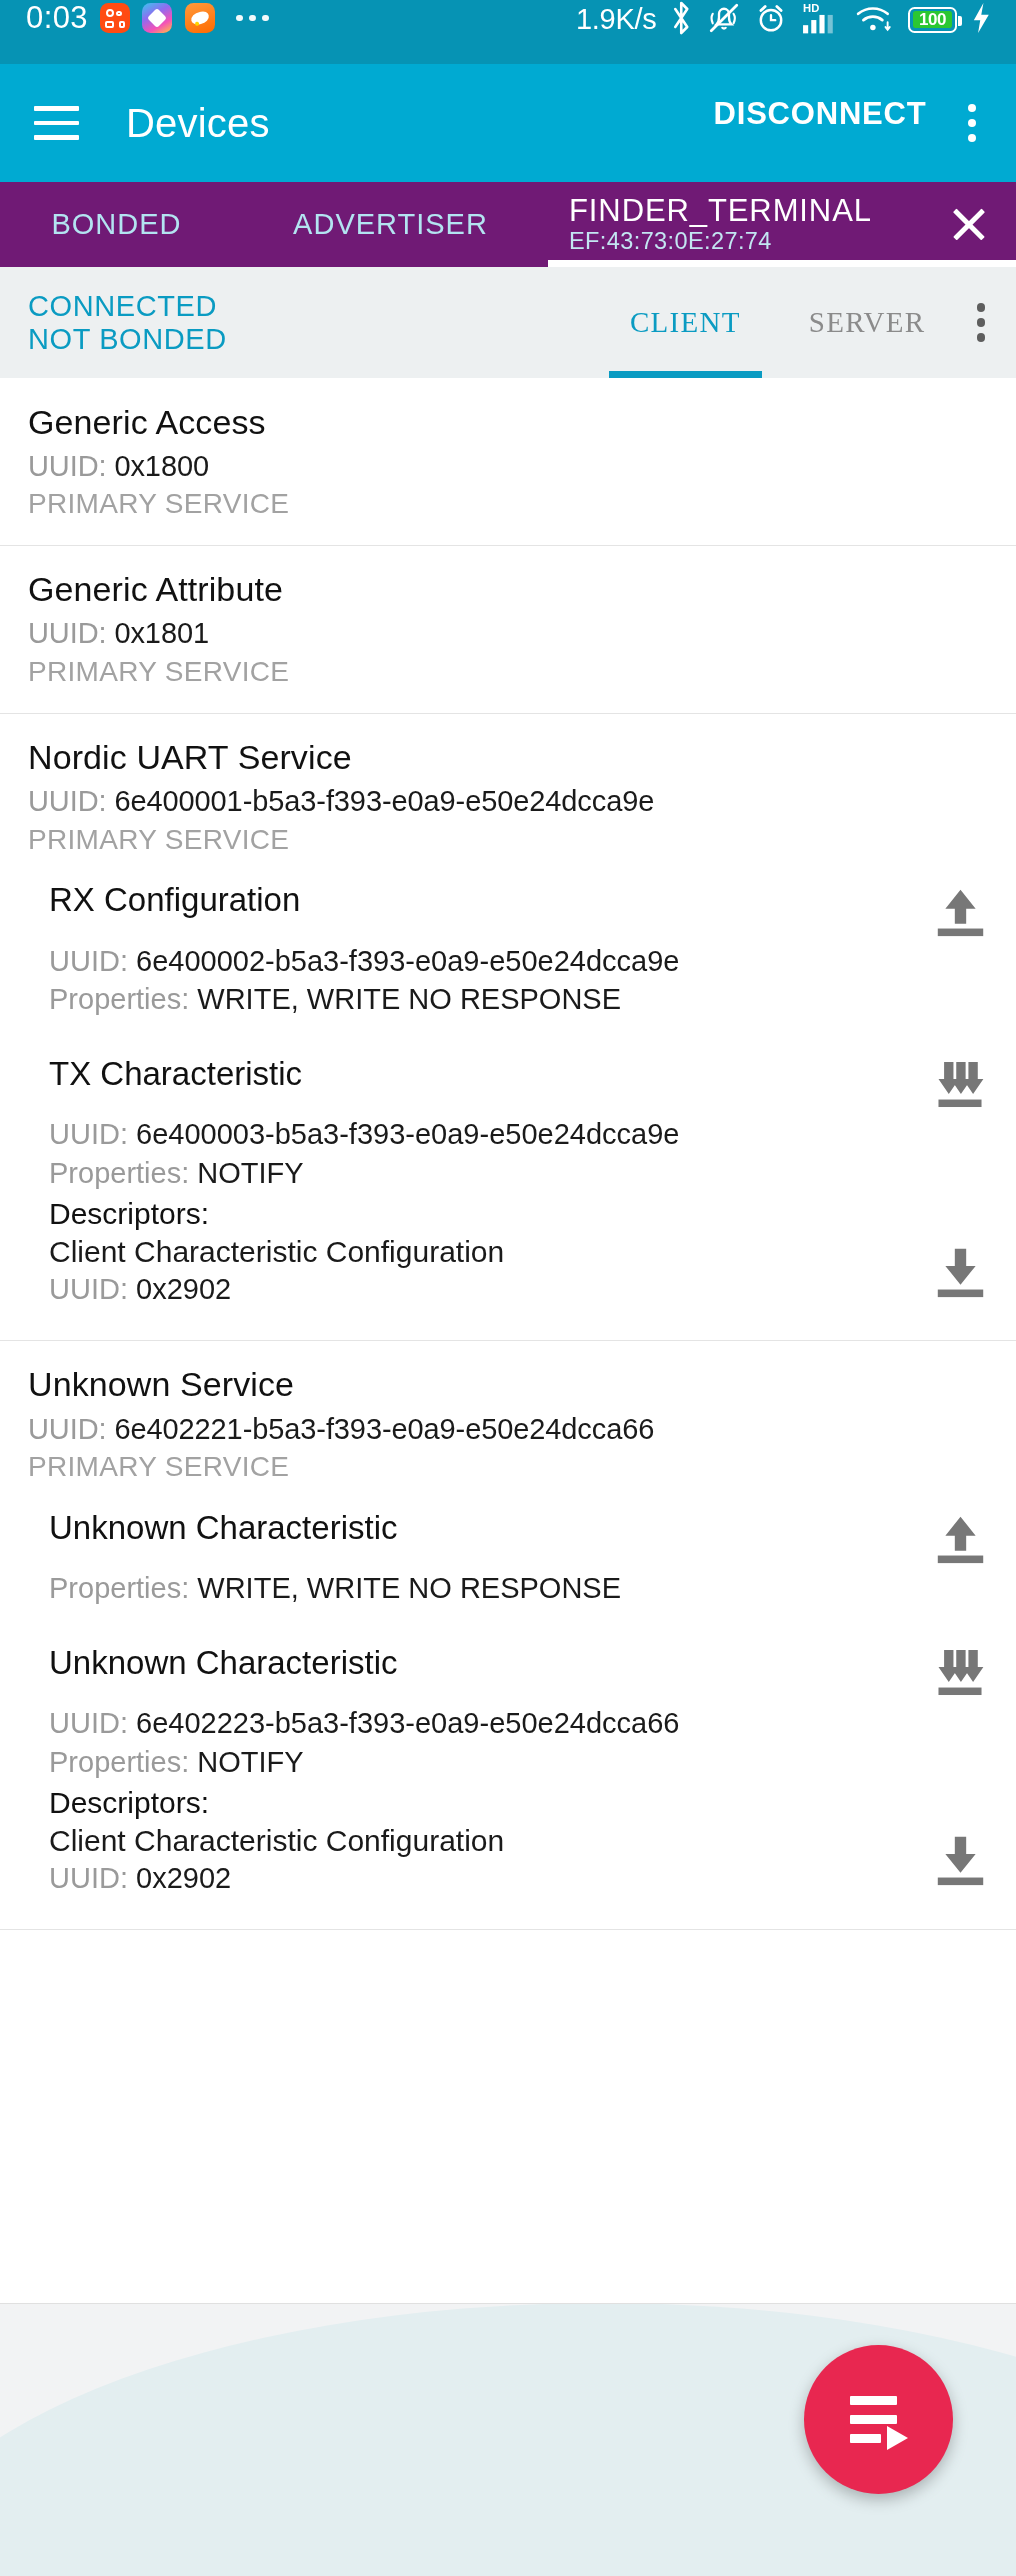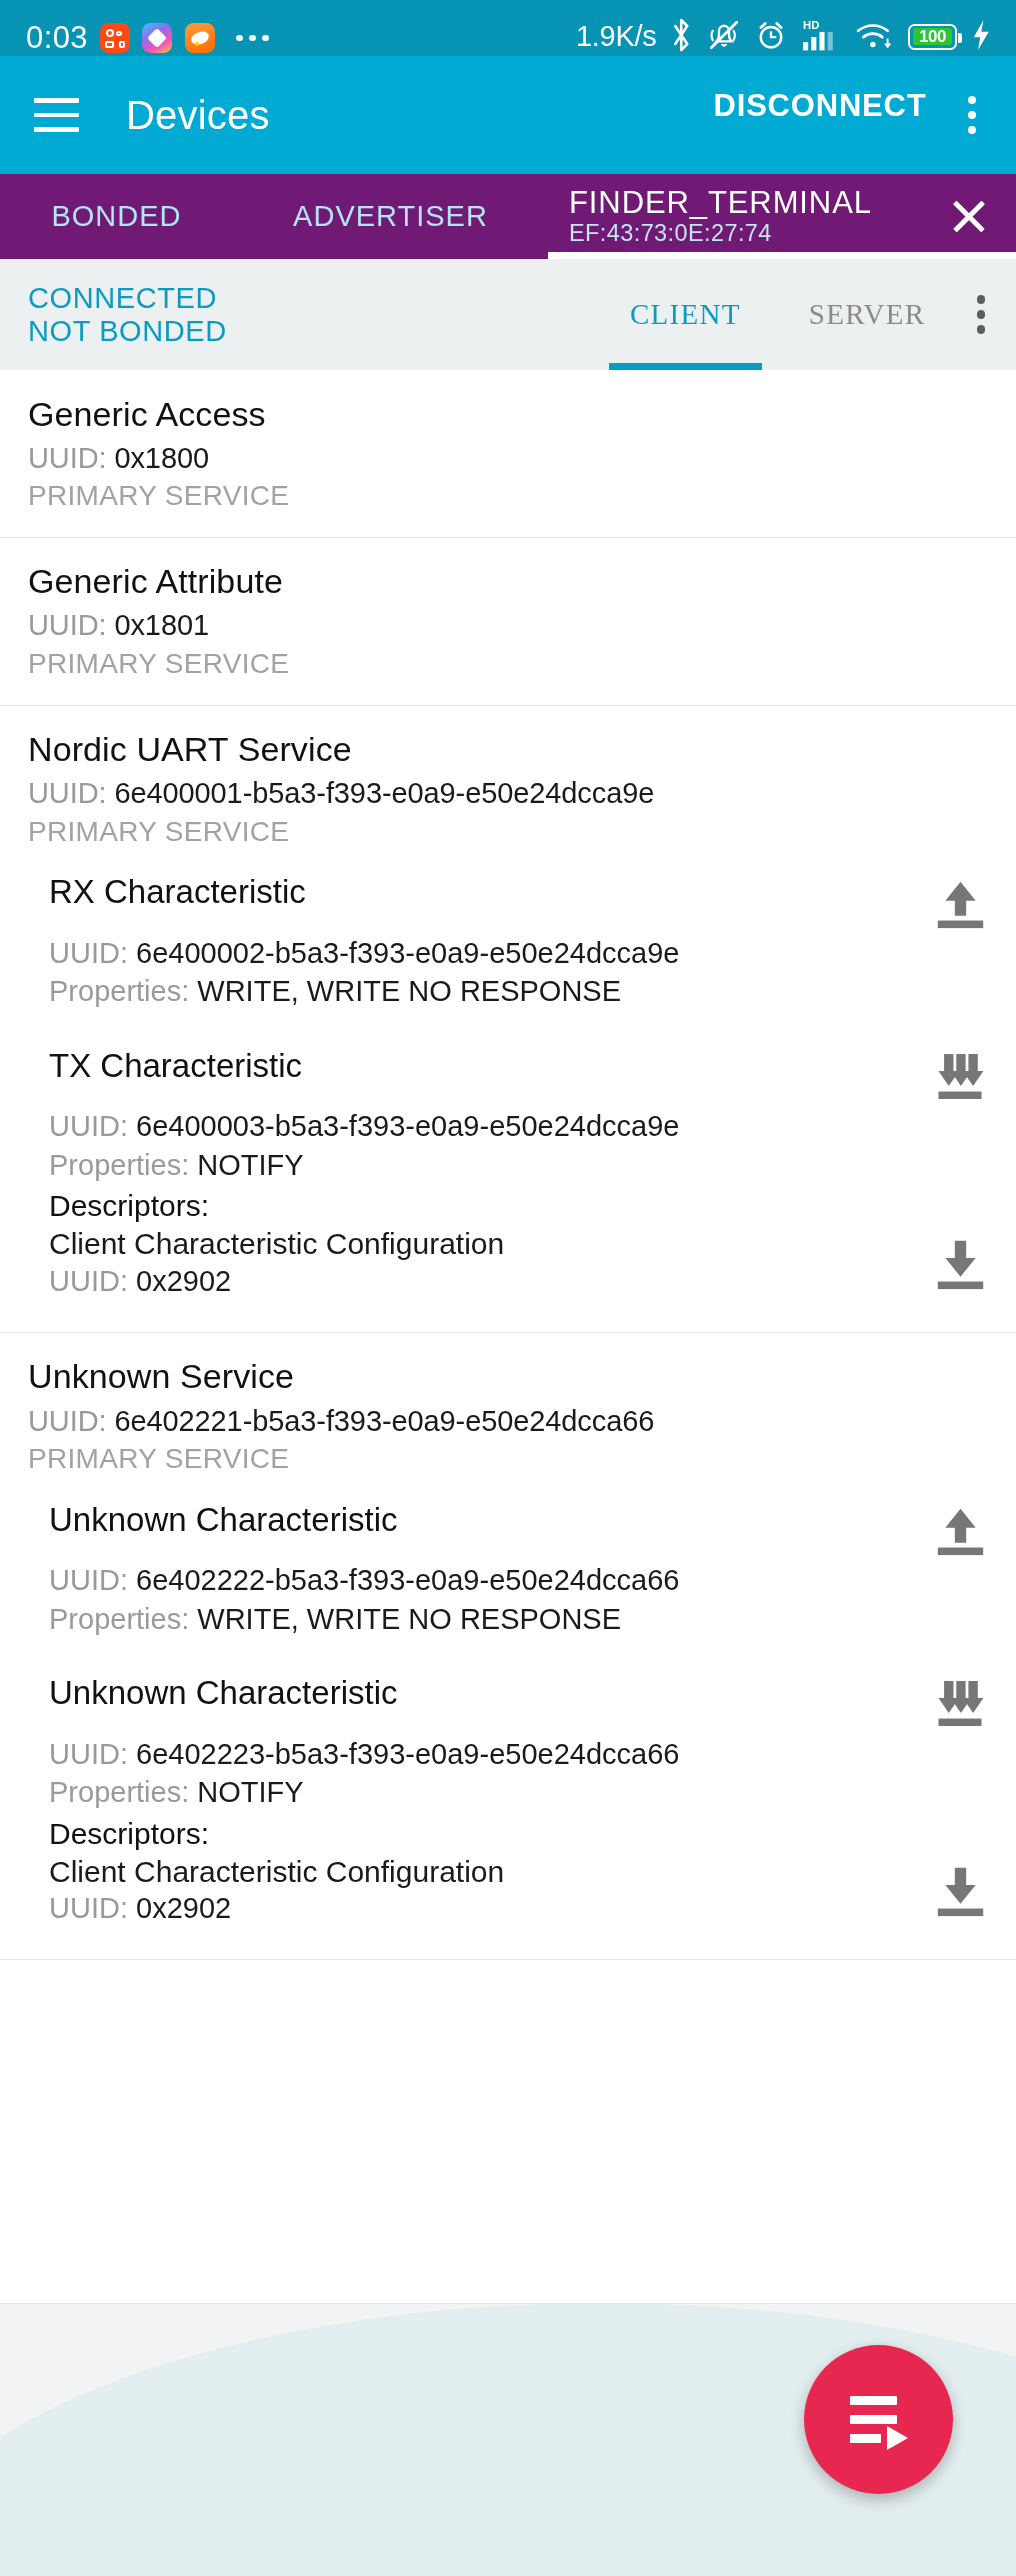--- a/index.html
+++ b/index.html
@@ -7,22 +7,22 @@
     width:1017px; height:2576px;
     background:#ffffff;
     font-family:"Liberation Sans", sans-serif;
     -webkit-font-smoothing:antialiased;
     overflow:hidden;
   }
   #screen{ position:relative; width:1017px; height:2576px; overflow:hidden; background:#fff; }
 
   
   .statusbar{
-    height:56px; background:#0693B4; color:#ffffff;
-    display:flex; align-items:flex-end; padding:0 24.5px 0 26px;
+    height:64px; background:#0693B4; color:#ffffff;
+    display:flex; align-items:flex-start; padding:0 24.5px 0 26px;
     position:relative;
   }
   .sb-left{ display:flex; align-items:center; gap:12.2px; }
   .sb-clock{ font-size:31px; font-weight:400; letter-spacing:0.4px; }
   .appicon{ width:30px; height:30px; border-radius:8.5px; position:relative; overflow:hidden;
             display:flex; align-items:center; justify-content:center; }
   .appicon.kuaishou{ background:#FF4B12; }
   .appicon.kuaishou .g1{ width:8.5px;height:8.5px;border:2.4px solid #fff;border-radius:50%;
       position:absolute; top:5.6px; left:5.6px;}
   .appicon.kuaishou .g2{ width:5.6px;height:5.6px;border:2.4px solid #fff;border-radius:50%;
@@ -280,21 +280,21 @@
         <div class="row-sub"><span class="k">UUID:</span> <span>0x1801</span></div>
         <div class="svc-type">PRIMARY SERVICE</div>
       </div>
       <div class="service">
         <div class="svc-name">Nordic UART Service</div>
         <div class="row-sub"><span class="k">UUID:</span> <span>6e400001-b5a3-f393-e0a9-e50e24dcca9e</span></div>
         <div class="svc-type">PRIMARY SERVICE</div>
         <div class="charlist">
           <div class="char">
             <div class="char-head">
-              <div class="char-name">RX Characteristic</div>
+              <div class="char-name">RX Configuration</div>
               <div class="act-icon">
                 <svg width="53" height="55" viewBox="0 0 56 58">
                   <path d="M28 6 L44 26 H34 V42 H22 V26 H12 Z" fill="#777777"></path>
                   <rect x="4" y="47" width="48" height="8" fill="#777777"></rect>
                 </svg>
               </div>
             </div>
             <div class="char-sub"><span class="k">UUID:</span> <span>6e400002-b5a3-f393-e0a9-e50e24dcca9e</span></div>
             <div class="char-sub"><span class="k">Properties:</span> <span>WRITE, WRITE NO RESPONSE</span></div>
           </div>
@@ -336,21 +336,20 @@
           <div class="char">
             <div class="char-head">
               <div class="char-name">Unknown Characteristic</div>
               <div class="act-icon">
                 <svg width="53" height="55" viewBox="0 0 56 58">
                   <path d="M28 6 L44 26 H34 V42 H22 V26 H12 Z" fill="#777777"></path>
                   <rect x="4" y="47" width="48" height="8" fill="#777777"></rect>
                 </svg>
               </div>
             </div>
-            <div class="char-sub"><span class="k">UUID:</span> <span>6e402222-b5a3-f393-e0a9-e50e24dcca66</span></div>
             <div class="char-sub"><span class="k">Properties:</span> <span>WRITE, WRITE NO RESPONSE</span></div>
           </div>
           <div class="char">
             <div class="char-head">
               <div class="char-name">Unknown Characteristic</div>
               <div class="act-icon">
                 <svg width="58" height="55" viewBox="0 0 62 58">
                   <path d="M14 4 L24 4 L24 22 L30 22 L19 38 L8 22 L14 22 Z" fill="#777777"></path>
                   <path d="M27 4 L37 4 L37 22 L43 22 L32 38 L21 22 L27 22 Z" fill="#777777"></path>
                   <path d="M40 4 L50 4 L50 22 L56 22 L45 38 L34 22 L40 22 Z" fill="#777777"></path>

